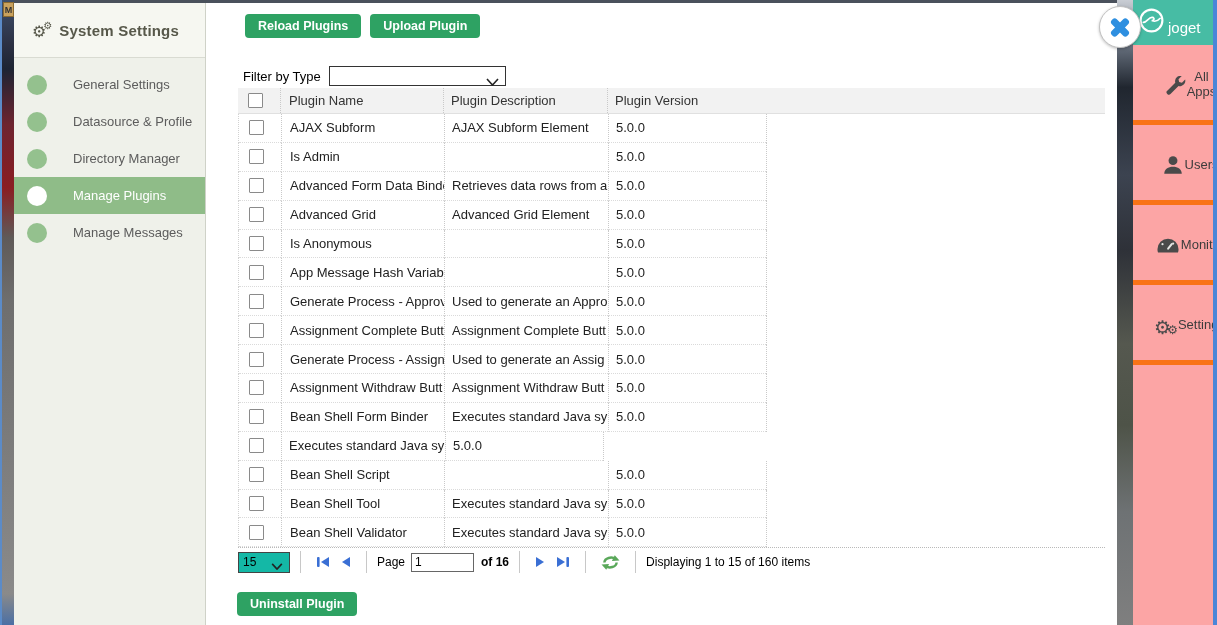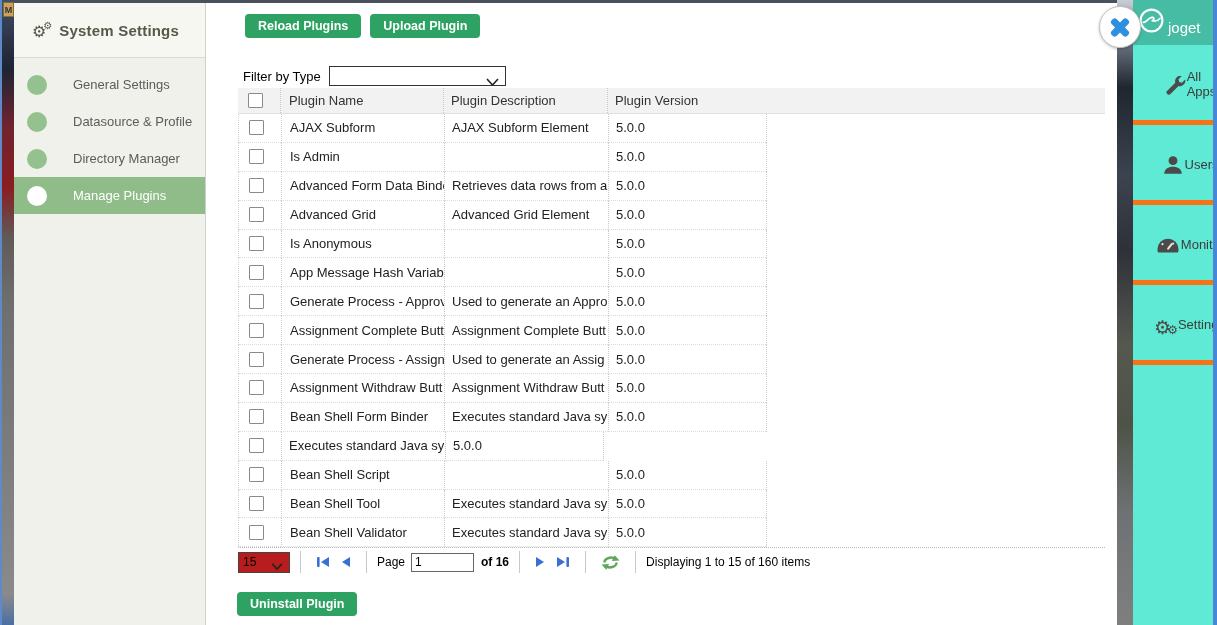--- a/index.html
+++ b/index.html
@@ -78,38 +78,38 @@
   .t-head .c{color:#333;font-size:13px;}
   .t-row .c-cb,.t-row .c-name,.t-row .c-desc,.t-row .c-ver{border-bottom:1px dotted #dadada;}
   .cbx{
     width:13px;height:13px;border:1px solid #8a8a8a;background:#fff;border-radius:1px;
     display:inline-block;cursor:pointer;
   }
   
   .pager{position:absolute;left:32px;top:548px;display:flex;align-items:center;font-size:12px;color:#000;}
   .size-select{
     -webkit-appearance:none;appearance:none;width:52px;height:21px;
-    border:1px solid #444;background:#b91c1c;border-radius:0;font-size:12px;padding:0 4px;
+    border:1px solid #444;background:#14b8a6;border-radius:0;font-size:12px;padding:0 4px;
   }
   .psep{width:1px;height:22px;background:#c8c8c8;margin:0 10px;}
   .pico{display:inline-flex;align-items:center;margin:0 5px;cursor:pointer;}
   .page-lbl{margin-right:6px;}
   .page-input{
     width:55px;height:17px;border:1px solid #666;font-size:12px;padding:0 3px;border-radius:0;
   }
   .of-lbl{margin-left:7px;font-weight:bold;}
   .status{margin-left:0;}
   .uninstall-wrap{position:absolute;left:31px;top:589px;}
   
   .photo-strip{
     position:absolute;left:1117px;top:0;width:16px;height:625px;
     background:linear-gradient(180deg,#c9cdd4 0%,#5f6875 8%,#20262f 14%,#3c4350 28%,#2e3138 40%,#55584f 55%,#4e5348 68%,#6e7274 82%,#7f7f7f 100%);
   }
   .rsidebar{
-    position:absolute;left:1133px;top:0;width:80px;height:625px;background:#5eead4;
+    position:absolute;left:1133px;top:0;width:80px;height:625px;background:#fca5a5;text-align:center;
   }
   .rbrand{
     height:45px;background:#47bca4;display:flex;align-items:center;padding-left:5px;box-sizing:border-box;
   }
   .rbrand .brand-txt{color:#fff;font-size:15px;margin-left:3px;margin-top:9px;}
   .ritem{
     height:75px;border-bottom:5px solid #f97316;display:flex;flex-direction:row;
     align-items:center;justify-content:center;cursor:pointer;padding-left:33px;
   }
   .ritem .ric{height:28px;display:flex;align-items:flex-end;justify-content:center;color:#4a4a4a;}
@@ -146,20 +146,24 @@
         <span class="bullet"></span>
         <span class="lbl">Datasource &amp; Profile</span>
       </div>
       <div class="side-item">
         <span class="bullet"></span>
         <span class="lbl">Directory Manager</span>
       </div>
       <div class="side-item selected">
         <span class="bullet"></span>
         <span class="lbl">Manage Plugins</span>
+      </div>
+      <div class="side-item">
+        <span class="bullet"></span>
+        <span class="lbl">Manage Messages</span>
       </div>
     </div>
 </div>
 
 <div class="main">
   <div class="btn-row">
     <button class="btn">Reload Plugins</button>
     <button class="btn">Upload Plugin</button>
   </div>
 

